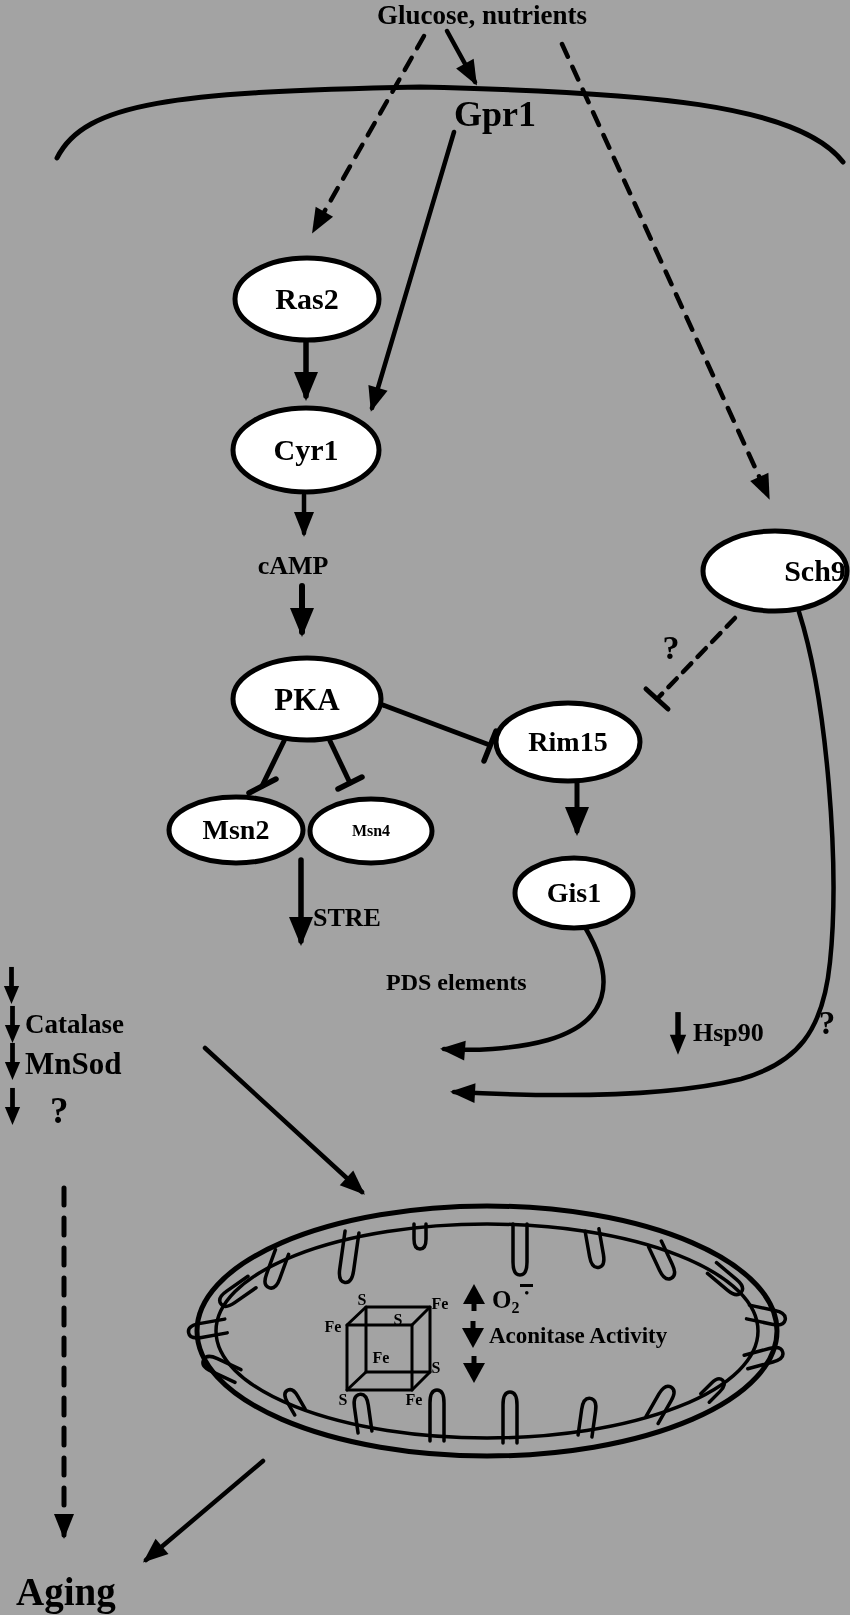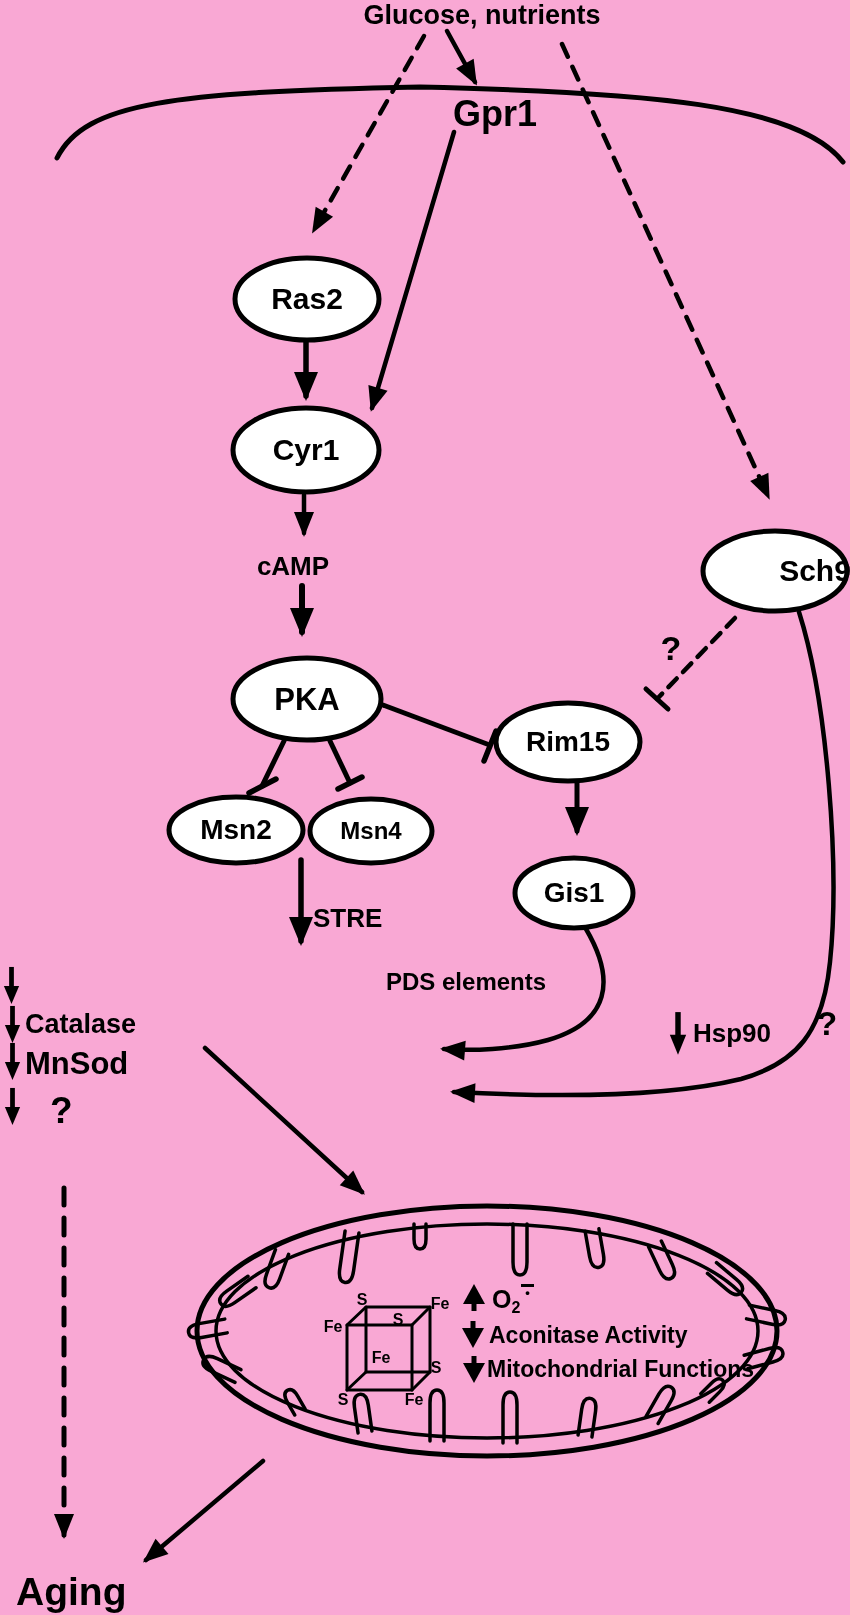--- a/index.html
+++ b/index.html
@@ -1,18 +1,18 @@
 <!DOCTYPE html>
 <html><head>
 <meta charset="utf-8">
 <style>
   html,body{margin:0;padding:0;background:#ffffff;}
   #stage{
-    position:relative;width:850px;height:1615px;background:#f9a8d4;overflow:hidden;
-    font-family:Liberation Sans, sans-serif;color:#000;font-weight:bold;
+    position:relative;width:850px;height:1615px;background:#a3a3a3;overflow:hidden;
+    font-family:Liberation Serif, serif;color:#000;font-weight:bold;
   }
   #pathway-svg{position:absolute;left:0;top:0;}
   .lbl{position:absolute;white-space:nowrap;font-weight:bold;line-height:1;}
   .ctr{transform:translate(-50%,-50%);}
   .node-lbl{text-align:center;}
   sub.f2{font-size:16px;vertical-align:-5px;font-weight:bold;}
   sup.rad{display:inline-block;font-size:13px;line-height:7px;border-top:3px solid #000;
           padding:2px 4px 0 4px;vertical-align:11px;margin-left:1px;}
   .icon{position:absolute;}
 </style>
@@ -112,21 +112,21 @@
 
 <div class="lbl ctr" style="left:482px;top:15px;font-size:27px;">Glucose, nutrients</div>
 
 <div class="lbl ctr" style="left:495px;top:114px;font-size:36px;">Gpr1</div>
 
 <div class="lbl ctr node-lbl" style="left:307px;top:299px;font-size:30px;">Ras2</div>
 <div class="lbl ctr node-lbl" style="left:306px;top:450px;font-size:30px;">Cyr1</div>
 <div class="lbl ctr" style="left:293px;top:566px;font-size:26px;">cAMP</div>
 <div class="lbl ctr node-lbl" style="left:307px;top:699px;font-size:31px;text-align:right;">PKA</div>
 <div class="lbl ctr node-lbl" style="left:236px;top:830px;font-size:28px;">Msn2</div>
-<div class="lbl ctr node-lbl" style="left:371px;top:831px;font-size:24px;">Msn4</div>
+<div class="lbl ctr node-lbl" style="left:371px;top:831px;font-size:16px;">Msn4</div>
 <div class="lbl ctr node-lbl" style="left:568px;top:742px;font-size:28px;">Rim15</div>
 <div class="lbl ctr node-lbl" style="left:574px;top:893px;font-size:28px;">Gis1</div>
 <div class="lbl ctr node-lbl" style="left:815px;top:571px;font-size:30px;">Sch9</div>
 
 <div class="lbl" style="left:313px;top:905px;font-size:26px;">STRE</div>
 <div class="lbl" style="left:386px;top:970px;font-size:24px;">PDS elements</div>
 
 <div class="lbl ctr" style="left:671px;top:648px;font-size:34px;">?</div>
 <div class="lbl ctr" style="left:827px;top:1023px;font-size:33px;">?</div>
 
@@ -170,21 +170,20 @@
 <svg class="icon" style="left:461px;top:1320px;" width="24" height="28" viewBox="0 0 24 28">
   <line x1="12" y1="1" x2="12" y2="10" stroke="#000" stroke-width="5"></line>
   <path d="M1 8 L23 8 L12 28 Z" fill="#000"></path>
 </svg>
 <div class="lbl" style="left:489px;top:1324px;font-size:23px;">Aconitase Activity</div>
 
 <svg class="icon" style="left:462px;top:1355px;" width="24" height="28" viewBox="0 0 24 28">
   <line x1="12" y1="1" x2="12" y2="10" stroke="#000" stroke-width="5"></line>
   <path d="M1 8 L23 8 L12 28 Z" fill="#000"></path>
 </svg>
-<div class="lbl" style="left:487px;top:1358px;font-size:23px;">Mitochondrial Functions</div>
 
 <div class="lbl ctr" style="left:362px;top:1300px;font-size:16px;">S</div>
 <div class="lbl ctr" style="left:440px;top:1304px;font-size:16px;">Fe</div>
 <div class="lbl ctr" style="left:333px;top:1327px;font-size:16px;">Fe</div>
 <div class="lbl ctr" style="left:398px;top:1320px;font-size:16px;">S</div>
 <div class="lbl ctr" style="left:381px;top:1358px;font-size:16px;">Fe</div>
 <div class="lbl ctr" style="left:436px;top:1368px;font-size:16px;">S</div>
 <div class="lbl ctr" style="left:343px;top:1400px;font-size:16px;">S</div>
 <div class="lbl ctr" style="left:414px;top:1400px;font-size:16px;">Fe</div>
 

